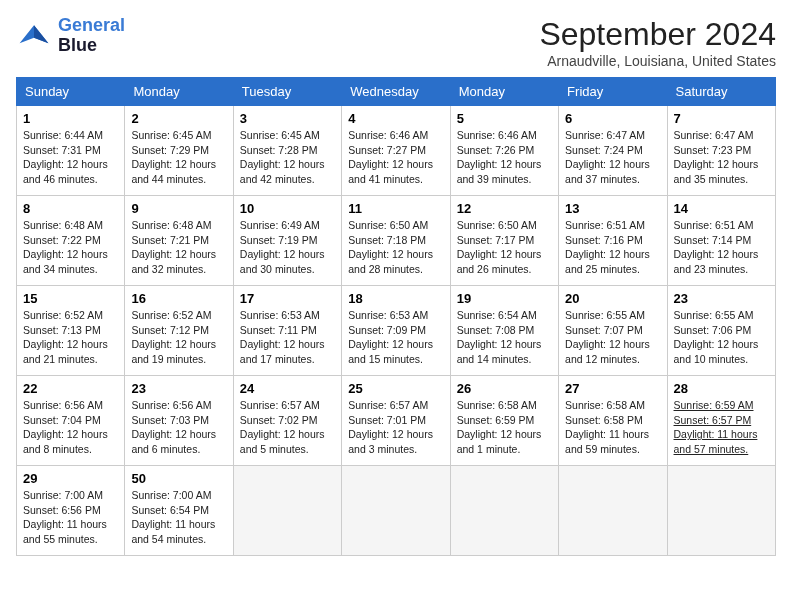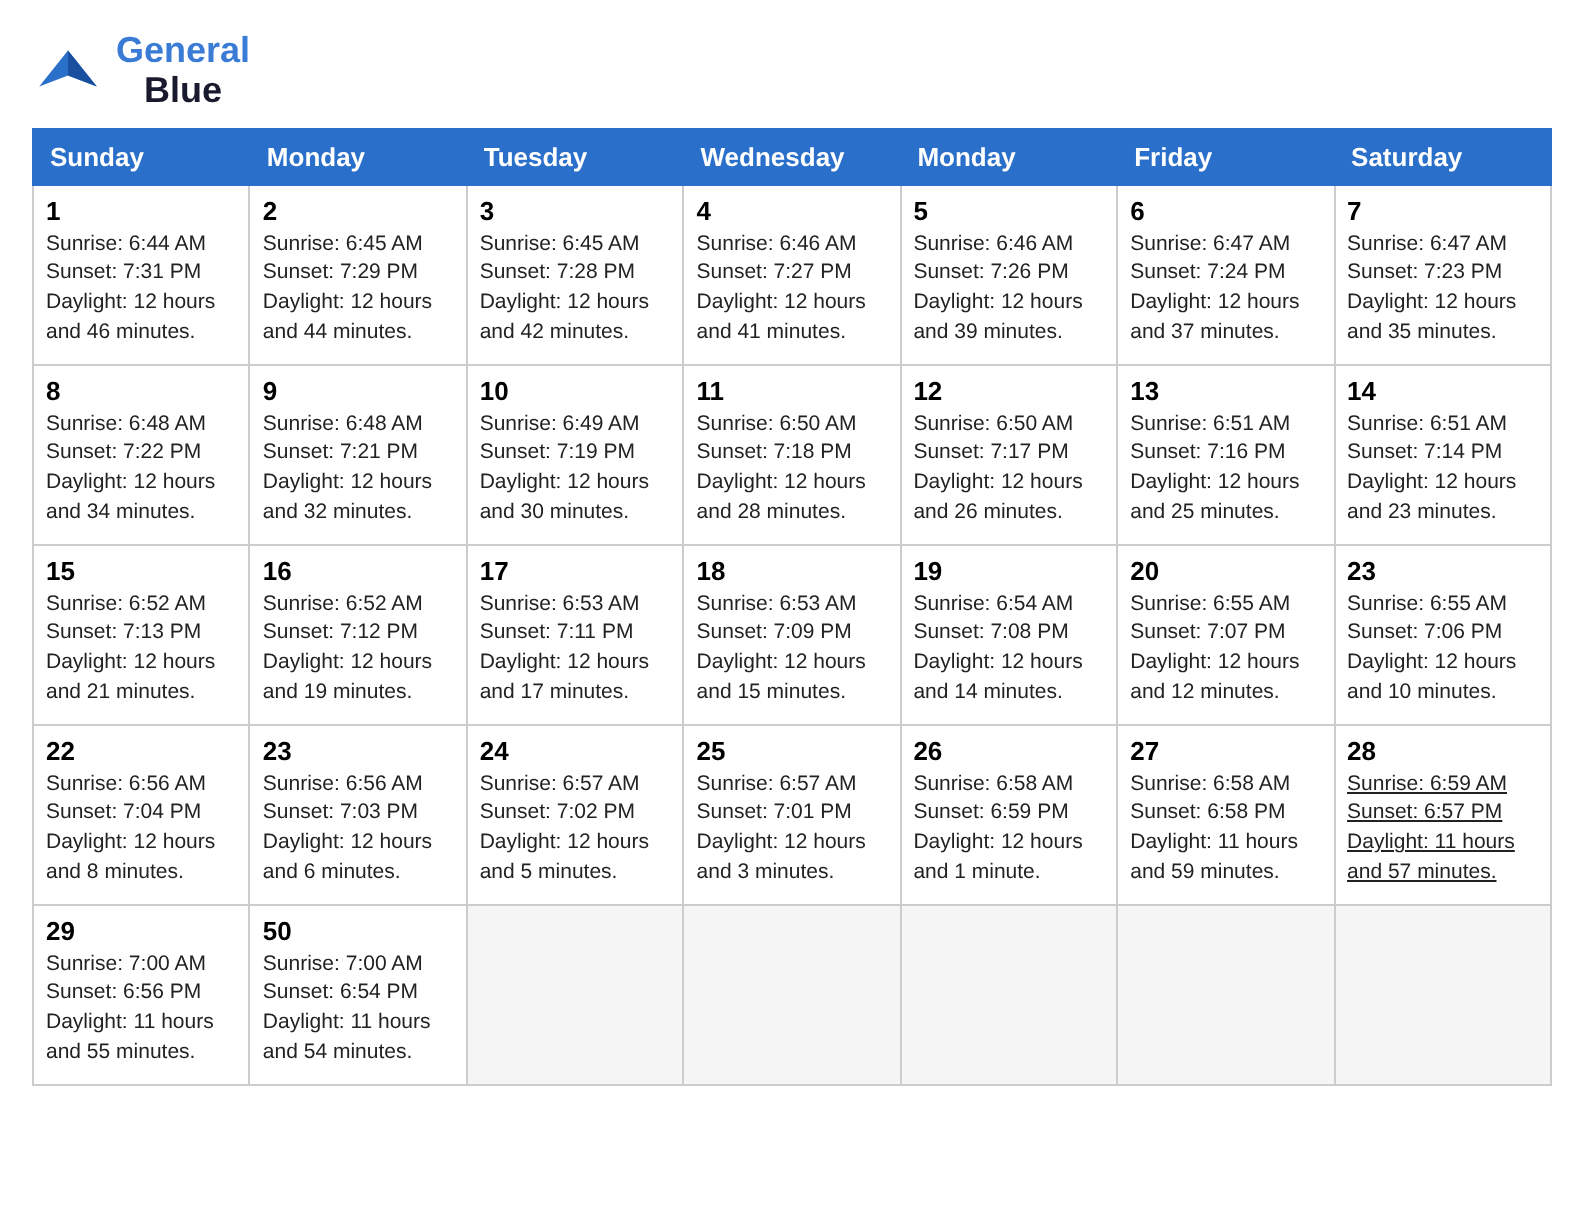--- a/index.html
+++ b/index.html
@@ -13,21 +13,20 @@
     .header {
       display: flex;
       justify-content: space-between;
       align-items: flex-start;
       margin-bottom: 8px;
     }
     .logo {
       display: flex;
       align-items: center;
       gap: 6px;
-      text-align: center;
     }
     .logo-text {
       font-size: 18px;
       font-weight: bold;
       color: #1a1a2e;
       line-height: 1.1;
     }
     .logo-text span {
       color: #3a7bd5;
     }
@@ -51,21 +50,21 @@
       width: 100%;
       border-collapse: collapse;
       font-size: 11px;
     }
     .calendar th {
       background: #2a6fca;
       color: #fff;
       text-align: left;
       padding: 6px 8px;
       font-size: 13px;
-      font-weight: bold;
+      font-weight: normal;
       border: 1px solid #2a6fca;
     }
     .calendar td {
       vertical-align: top;
       border: 1px solid #ccc;
       padding: 5px 6px;
       width: calc(100% / 7);
       height: 90px;
       background: #fff;
     }
@@ -91,20 +90,24 @@
   <div class="logo">
     <svg class="logo-bird" viewBox="0 0 40 40">
       <polygon points="20,8 36,28 20,22 4,28" fill="#2a6fca"></polygon>
       <polygon points="20,8 36,28 20,22" fill="#1a4fa0"></polygon>
     </svg>
     <div class="logo-text">
       <div><span>General</span></div>
       <div>Blue</div>
     </div>
   </div>
+  <div class="title-area">
+    <div class="month-title">September 2024</div>
+    <div class="location">Arnaudville, Louisiana, United States</div>
+  </div>
 </div>
 
 <table class="calendar">
   <thead>
     <tr id="header-row">
         <th>Sunday</th>
         <th>Monday</th>
         <th>Tuesday</th>
         <th>Wednesday</th>
         <th>Monday</th>

